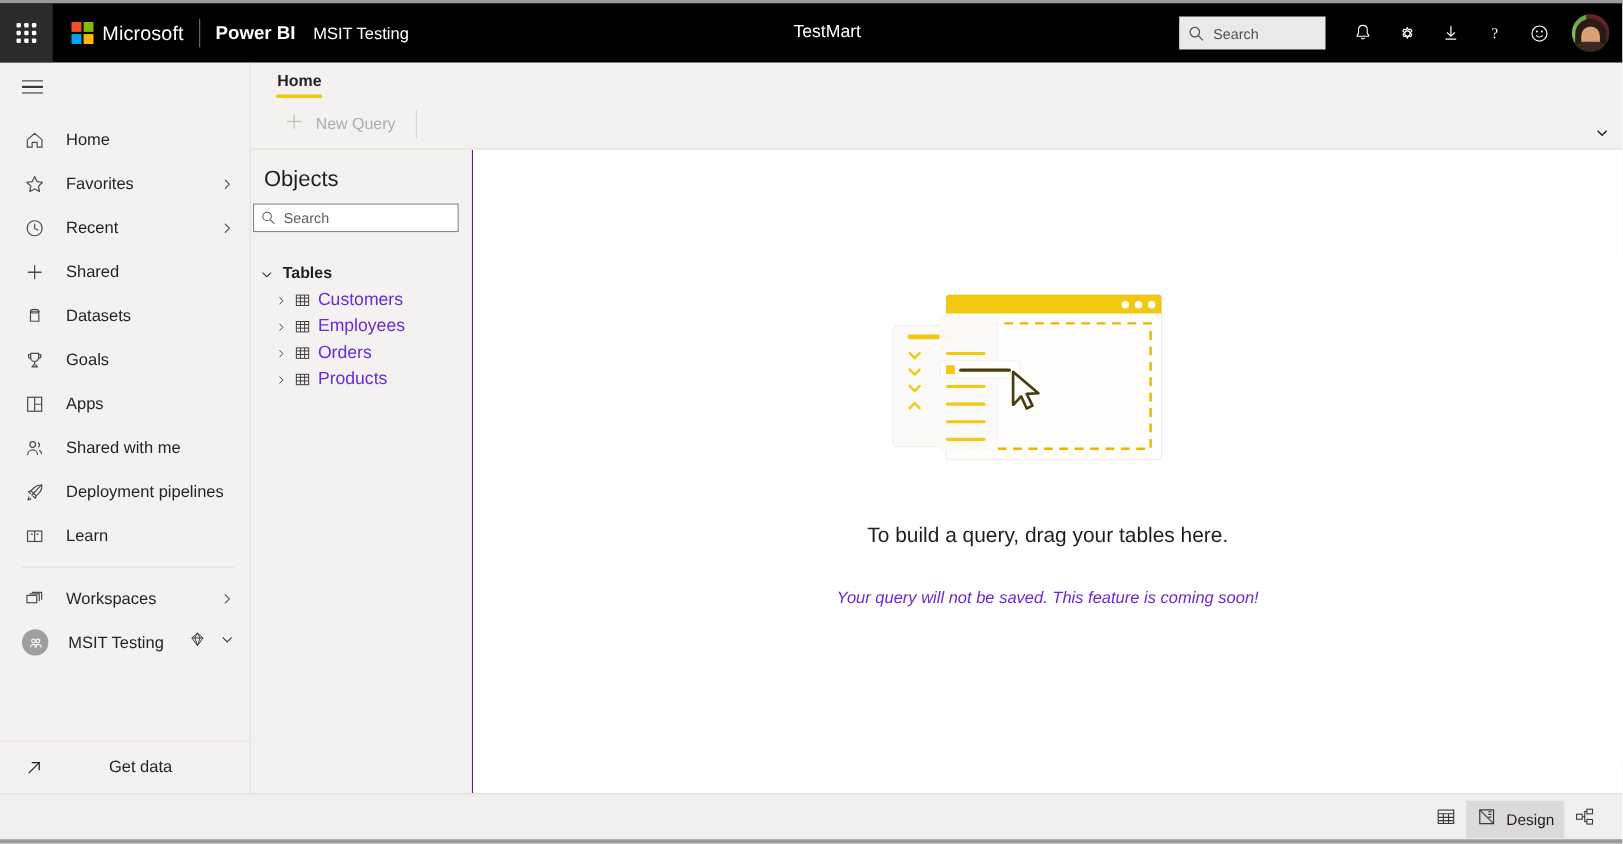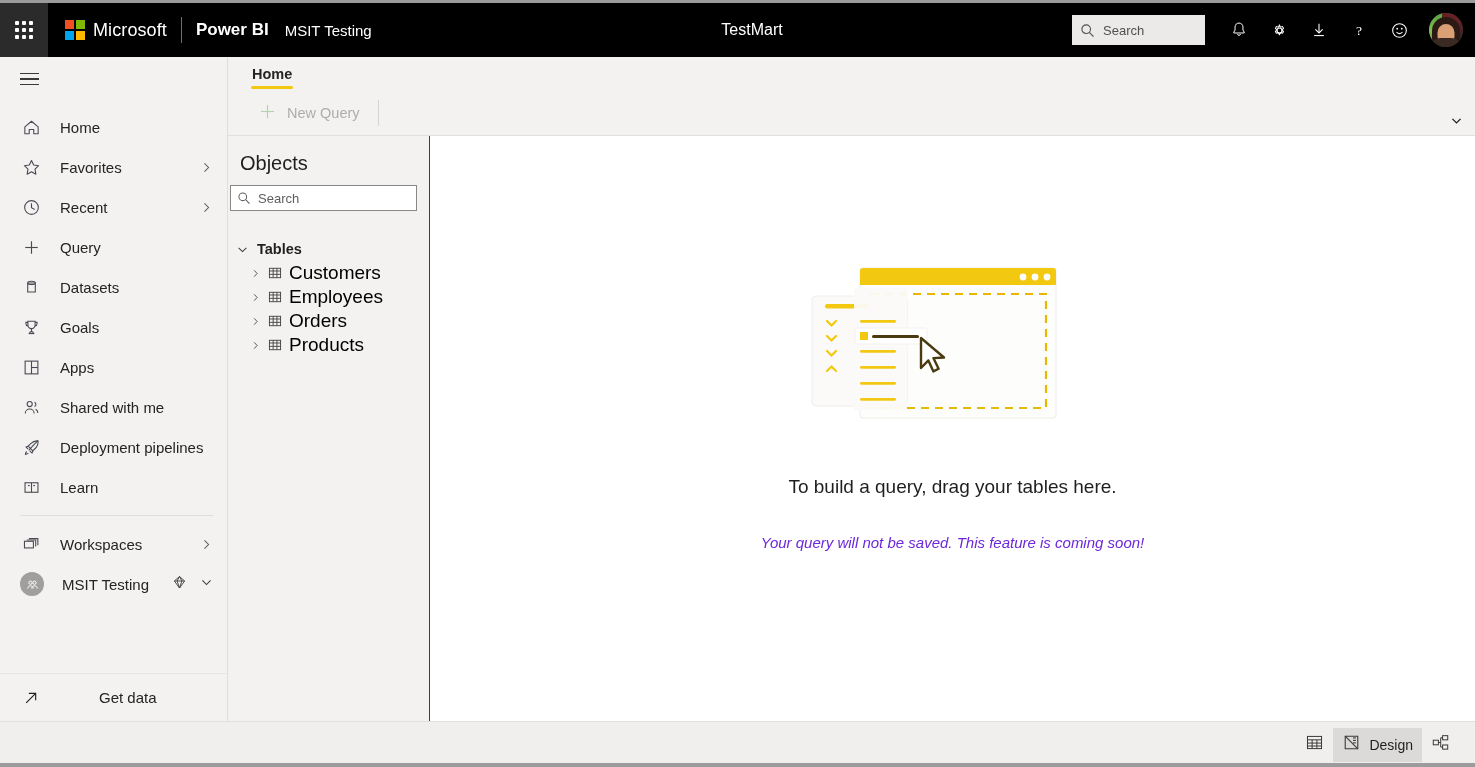--- a/index.html
+++ b/index.html
@@ -218,21 +218,21 @@
   .tree { margin-top: 26px; }
   .tree-group {
     display: flex; align-items: center; height: 24px;
     padding-left: 8px; cursor: pointer;
   }
   .tree-group .g-label { font-size: 14.5px; font-weight: bold; color: #201f1e; margin-left: 8px; }
   .tree-node {
     display: flex; align-items: center; height: 24px;
     padding-left: 22px; cursor: pointer;
   }
-  .tree-node .n-label { font-size: 19px; color: #000000; margin-left: 7px; }
+  .tree-node .n-label { font-size: 16px; color: #6d28d9; margin-left: 7px; }
   .tbl-ico { color: #3b3a39; display: flex; align-items: center; margin-left: 7px; }
   .chev-s { color: #3b3a39; display: flex; align-items: center; }
 
   
   .canvas {
     flex: 1; background: #ffffff;
     display: flex; flex-direction: column; align-items: center; justify-content: center;
     min-width: 0;
     padding-bottom: 48px;
   }
@@ -417,21 +417,21 @@
 
         <div class="nav-item">
           <span class="nav-ico">
             <svg width="19" height="19" viewBox="0 0 20 20">
                 <g stroke="#4a4a55" stroke-width="1.2">
               <line x1="10" y1="3.4" x2="10" y2="16.6"></line>
                   <line x1="3.4" y1="10" x2="16.6" y2="10"></line>
                 </g>
               </svg>
           </span>
-          <span class="nav-label">Query</span>
+          <span class="nav-label">Shared</span>
         </div>
 
         <div class="nav-item">
           <span class="nav-ico">
             <svg width="19" height="19" viewBox="0 0 20 20">
                 <g fill="none" stroke="#4a4a55" stroke-width="1.15">
               <path d="M6 5.2h8v9.6H6z"></path>
                   <ellipse cx="10" cy="5.2" rx="4" ry="1.7"></ellipse>
                 </g>
               </svg>

